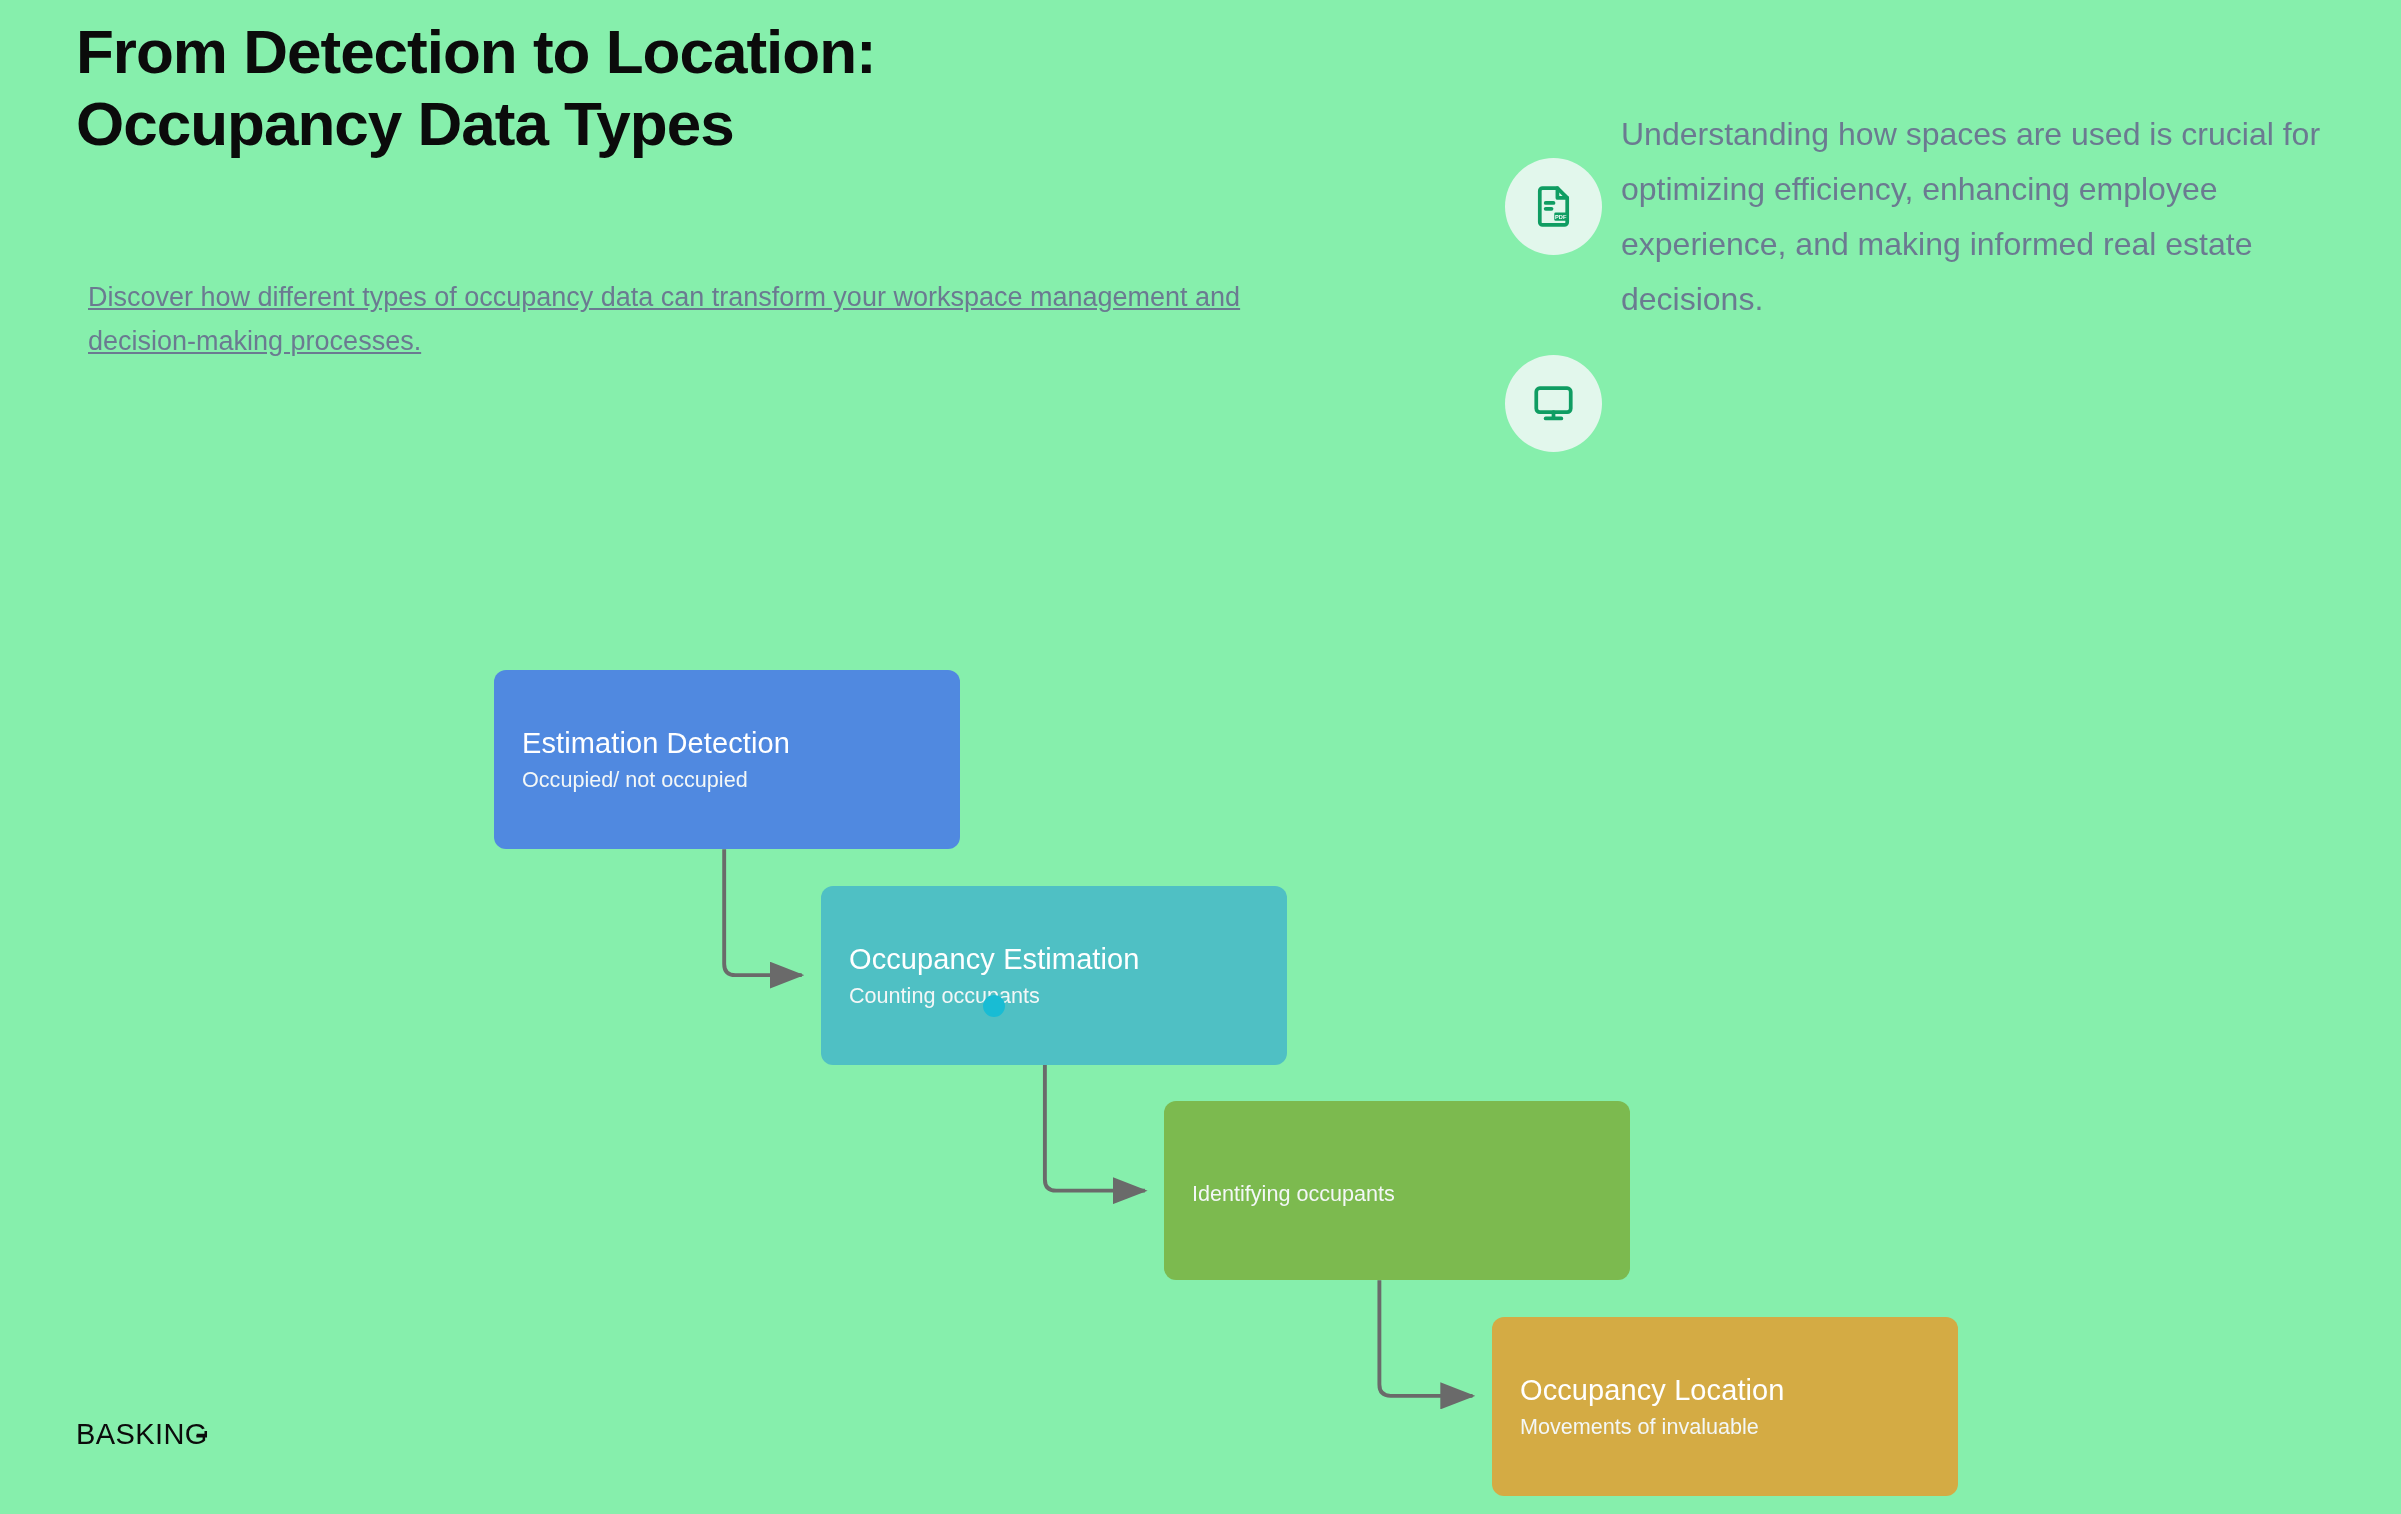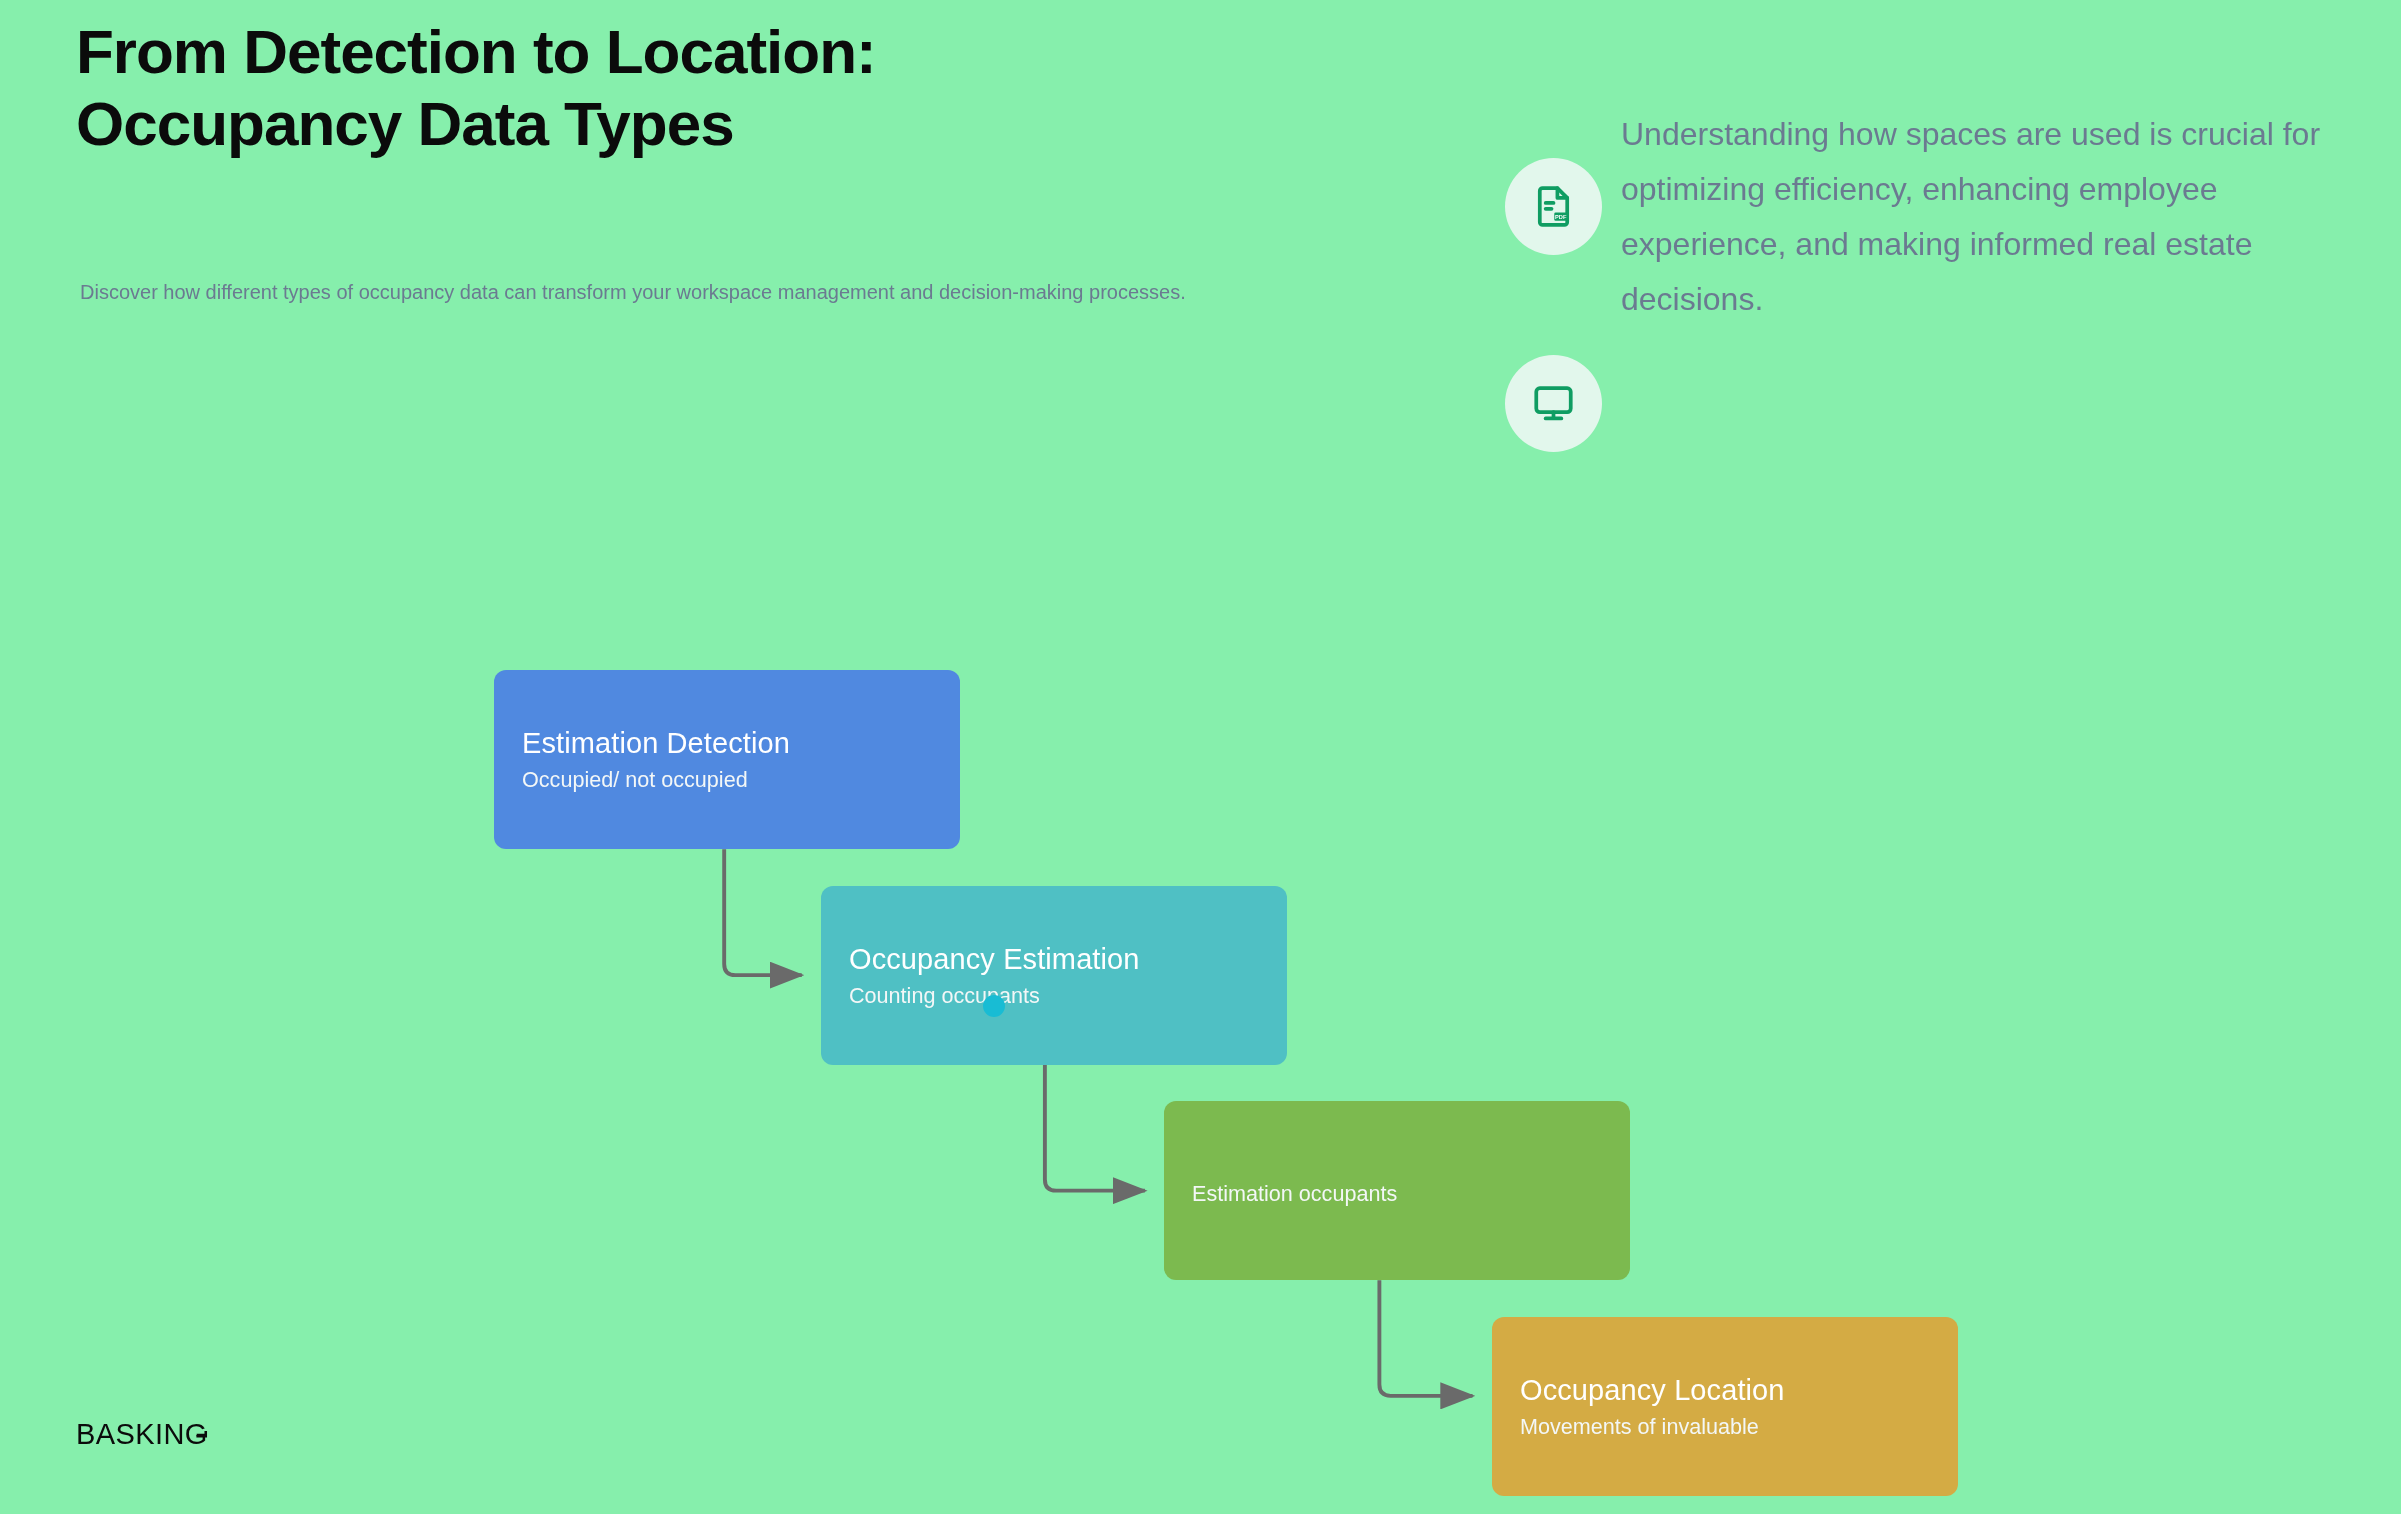--- a/index.html
+++ b/index.html
@@ -27,28 +27,29 @@
     width: 1345px;
     font-size: 62px;
     line-height: 1.17;
     font-weight: 700;
     letter-spacing: -1px;
     color: #0b0b0b;
     white-space: pre-line;
   }
   #header-subtitle {
     position: absolute;
-    left: 80px;
+    left: 88px;
     top: 276px;
     width: 1259px;
-    font-size: 20px;
+    font-size: 27px;
     line-height: 1.62;
     font-weight: 400;
     color: #6b7a91;
     white-space: pre-line;
+    text-decoration: underline;
   }
 
   
   #bullets {
     position: absolute;
     left: 1505px;
     top: 105px;
     width: 845px;
   }
   .bullet {
@@ -212,21 +213,21 @@
       <div class="flow-box-title">Estimation Detection</div>
       <div class="flow-box-sub">Occupied/ not occupied</div>
     </div>
 
     <div class="flow-box" id="box-2" style="background: rgb(79, 192, 196);">
       <div class="flow-box-title">Occupancy Estimation</div>
       <div class="flow-box-sub">Counting occupants</div>
     </div>
 
     <div class="flow-box" id="box-3" style="background: rgb(124, 186, 79);">
-      <div class="flow-box-sub">Estimation occupants</div>
+      <div class="flow-box-sub">Identifying occupants</div>
     </div>
 
     <div class="flow-box" id="box-4" style="background: rgb(212, 171, 68);">
       <div class="flow-box-title">Occupancy Location</div>
       <div class="flow-box-sub">Movements of invaluable</div>
     </div>
 
     <div id="cursor-dot"></div>
 
   </div>

